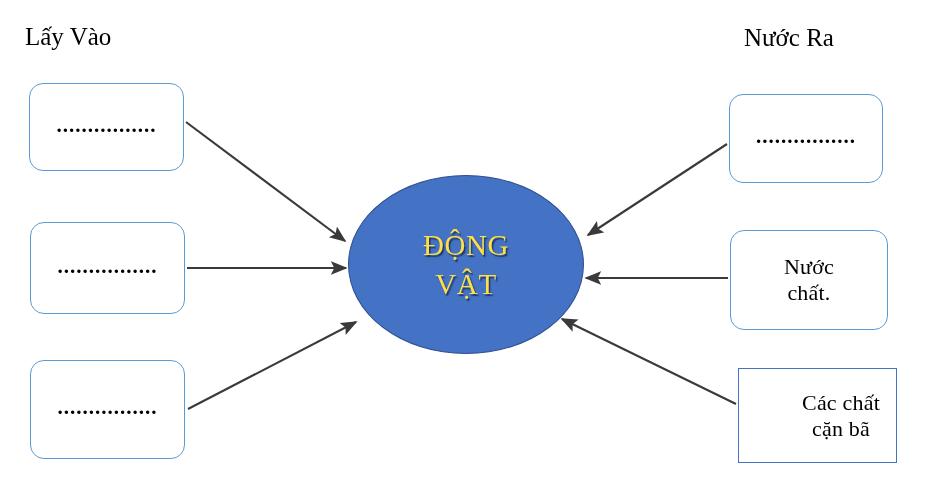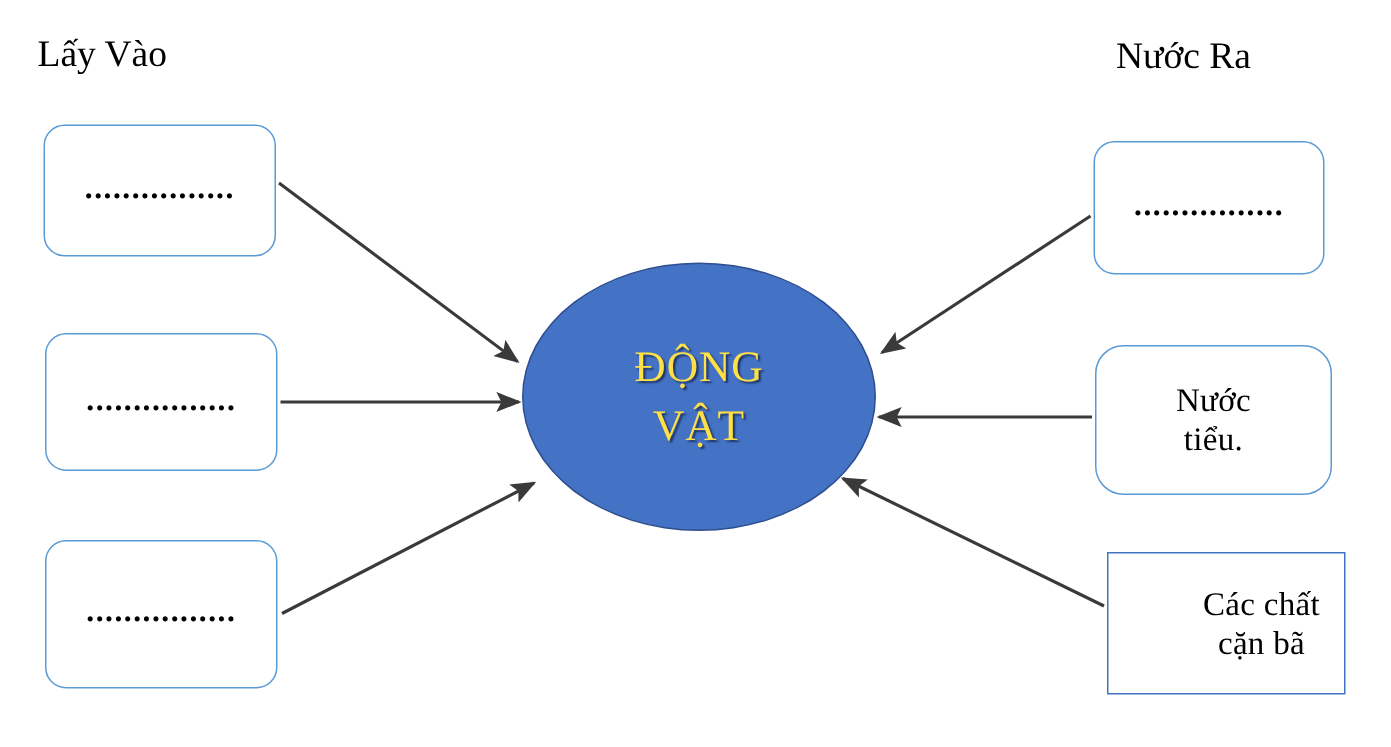--- a/index.html
+++ b/index.html
@@ -77,21 +77,21 @@
     transform: translateY(-2px);
   }
 
   
   #box-intake-1 { left: 29px;  top: 83px;  width: 155px; height: 88px; }
   #box-intake-2 { left: 30px;  top: 222px; width: 155px; height: 92px; }
   #box-intake-3 { left: 30px;  top: 360px; width: 155px; height: 99px; }
 
   
   #box-output-1 { left: 729px; top: 94px;  width: 154px; height: 89px; }
-  #box-output-2 { left: 730px; top: 230px; width: 158px; height: 100px; border-radius: 19px; }
+  #box-output-2 { left: 730px; top: 230px; width: 158px; height: 100px; }
   #box-output-3 { left: 738px; top: 368px; width: 159px; height: 95px; }
 
   
   #central-node {
     position: absolute;
     left: 348px;
     top: 175px;
     width: 234px;
     height: 177px;
     border-radius: 50%;
@@ -158,21 +158,21 @@
     <span class="central-line">VẬT</span>
   </div>
 
   <div class="node-box" id="box-output-1">
     <span class="node-label dotted">................</span>
   </div>
 
   <div class="node-box" id="box-output-2">
     <span class="node-label">
       <span>Nước</span><br>
-      <span>tiểu.</span>
+      <span>chất.</span>
     </span>
   </div>
 
   <div class="node-box square" id="box-output-3">
     <span class="node-label">
       <span>Các chất</span><br>
       <span>cặn bã</span>
     </span>
   </div>
 

